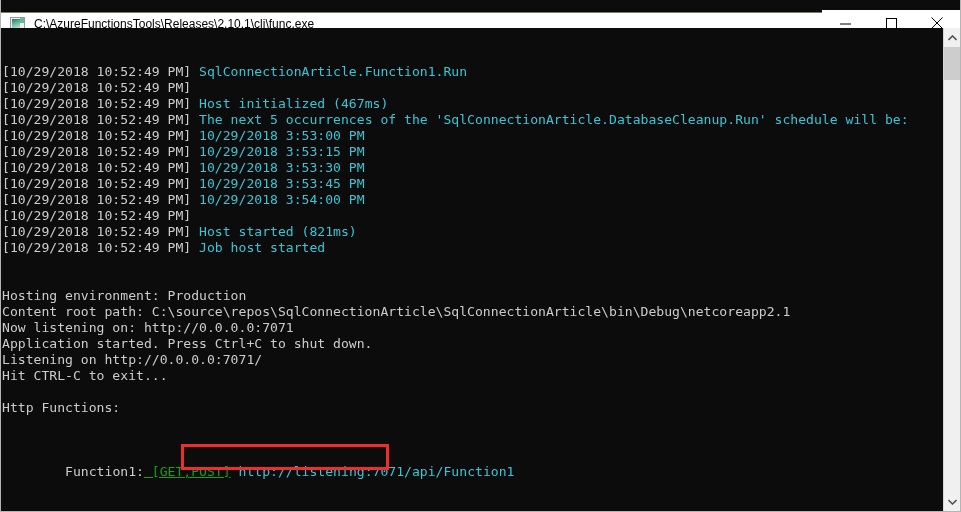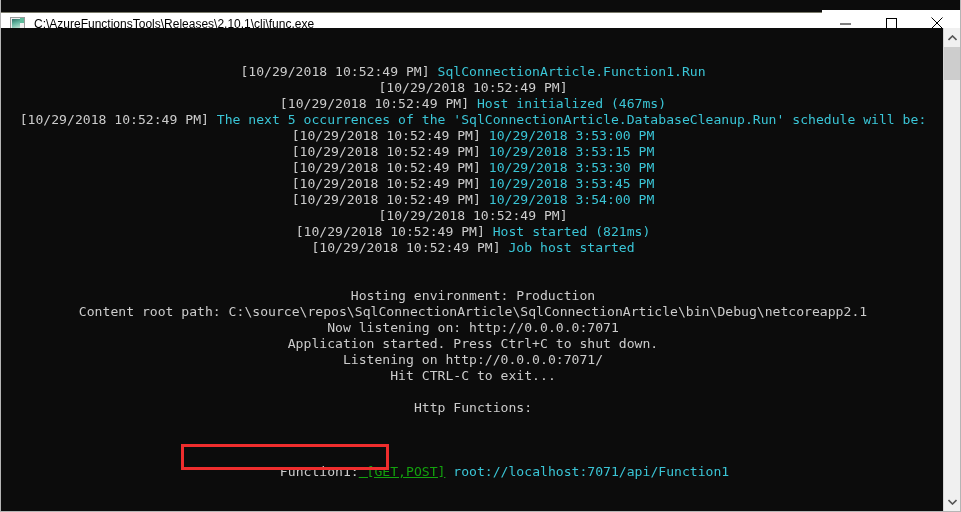--- a/index.html
+++ b/index.html
@@ -95,21 +95,20 @@
     font-size: 13.1px;
     line-height: 16px;
     letter-spacing: 0px;
     padding: 4px 0 0 1px;
     box-sizing: border-box;
     white-space: pre;
   }
   .line {
     height: 16px;
     white-space: pre;
-    text-align: center;
   }
   .c-white  { color: #cccccc; }
   .c-green  { color: #13a10e; text-decoration: underline; }
   
   .c-msg    { color: #3ac5d6; }
   
   .scrollbar {
     position: absolute;
     top: 28px;
     right: 1px;
@@ -185,21 +184,21 @@
             <line x1="0.5" y1="0.5" x2="11.5" y2="11.5" stroke="#000" stroke-width="1"></line>
             <line x1="11.5" y1="0.5" x2="0.5" y2="11.5" stroke="#000" stroke-width="1"></line>
           </svg>
       </div>
     </div>
   </div>
 
   <div class="console">
     <div id="timestamped-lines"><div class="line"><span class="c-white">[10/29/2018 10:52:49 PM]</span><span class="c-msg"> SqlConnectionArticle.Function1.Run</span></div><div class="line"><span class="c-white">[10/29/2018 10:52:49 PM]</span><span class="c-msg"></span></div><div class="line"><span class="c-white">[10/29/2018 10:52:49 PM]</span><span class="c-msg"> Host initialized (467ms)</span></div><div class="line"><span class="c-white">[10/29/2018 10:52:49 PM]</span><span class="c-msg"> The next 5 occurrences of the 'SqlConnectionArticle.DatabaseCleanup.Run' schedule will be:</span></div><div class="line"><span class="c-white">[10/29/2018 10:52:49 PM]</span><span class="c-msg"> 10/29/2018 3:53:00 PM</span></div><div class="line"><span class="c-white">[10/29/2018 10:52:49 PM]</span><span class="c-msg"> 10/29/2018 3:53:15 PM</span></div><div class="line"><span class="c-white">[10/29/2018 10:52:49 PM]</span><span class="c-msg"> 10/29/2018 3:53:30 PM</span></div><div class="line"><span class="c-white">[10/29/2018 10:52:49 PM]</span><span class="c-msg"> 10/29/2018 3:53:45 PM</span></div><div class="line"><span class="c-white">[10/29/2018 10:52:49 PM]</span><span class="c-msg"> 10/29/2018 3:54:00 PM</span></div><div class="line"><span class="c-white">[10/29/2018 10:52:49 PM]</span><span class="c-msg"></span></div><div class="line"><span class="c-white">[10/29/2018 10:52:49 PM]</span><span class="c-msg"> Host started (821ms)</span></div><div class="line"><span class="c-white">[10/29/2018 10:52:49 PM]</span><span class="c-msg"> Job host started</span></div></div>
     <div id="plain-lines"><div class="line c-white">Hosting environment: Production</div><div class="line c-white">Content root path: C:\source\repos\SqlConnectionArticle\SqlConnectionArticle\bin\Debug\netcoreapp2.1</div><div class="line c-white">Now listening on: http://0.0.0.0:7071</div><div class="line c-white">Application started. Press Ctrl+C to shut down.</div><div class="line c-white">Listening on http://0.0.0.0:7071/</div><div class="line c-white">Hit CTRL-C to exit...</div><div class="line c-white"></div><div class="line c-white">Http Functions:</div><div class="line c-white"></div></div>
-    <div class="line"><span class="c-white">        </span><span class="c-white">Function1:</span><span class="c-green"> [GET,POST]</span><span class="c-msg"> root://localhost:7071/api/Function1</span></div>
+    <div class="line"><span class="c-white">        </span><span class="c-white">Function1:</span><span class="c-green"> [GET,POST]</span><span class="c-msg"> http://listening:7071/api/Function1</span></div>
     
     
     
     
   </div>
 
   <div class="scrollbar">
     <div class="sb-btn top">
       <svg width="9" height="6" viewBox="0 0 9 6">
           <polyline points="0.5,5 4.5,1 8.5,5" fill="none" stroke="#555" stroke-width="1.6"></polyline>

